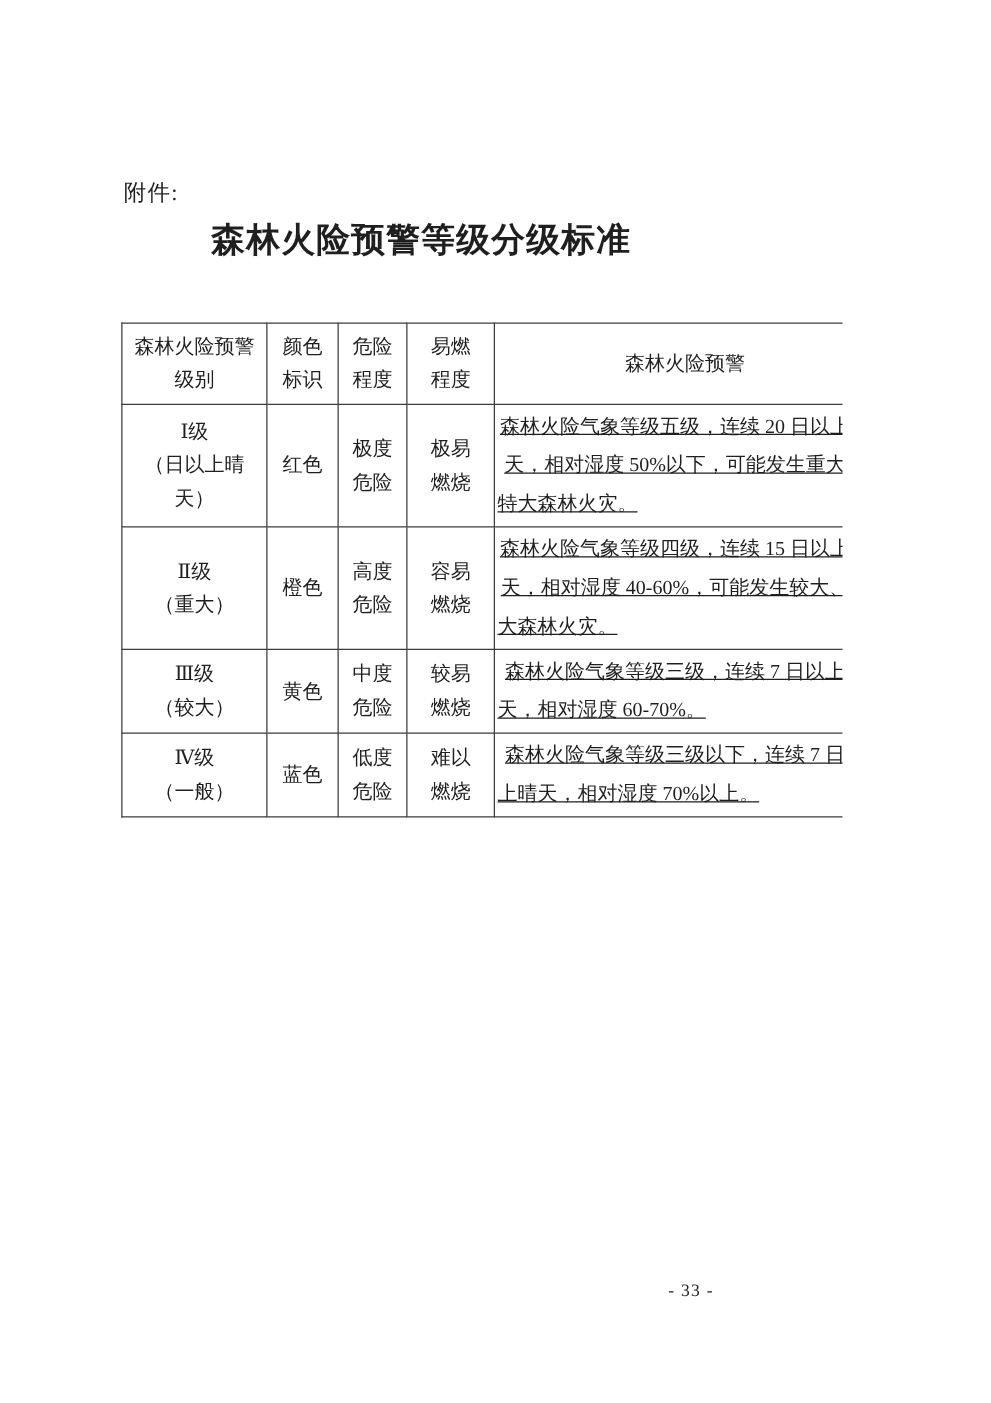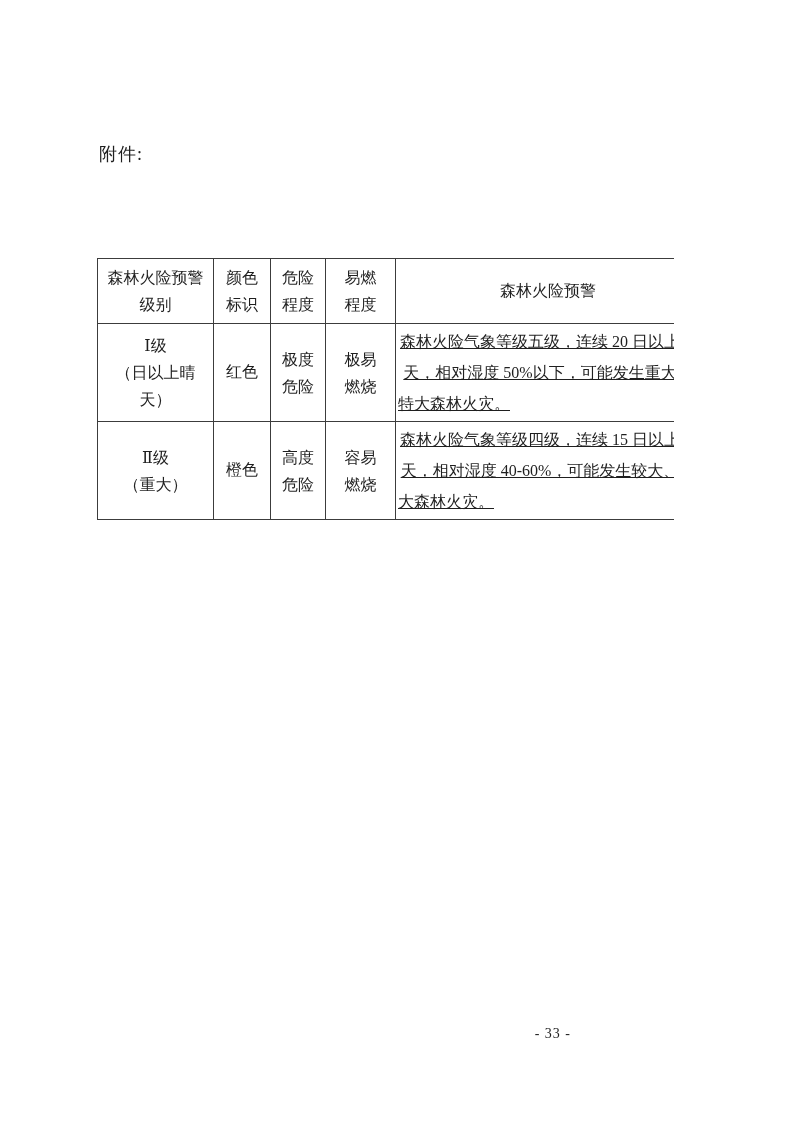--- a/index.html
+++ b/index.html
@@ -77,20 +77,21 @@
     letter-spacing: 1px;
   }
 </style>
 </head>
 <body>
 
 <div class="page">
 
   <div class="attachment">附件:</div>
 
+  <h1 class="title">森林火险预警等级分级标准</h1>
 
   <table class="doc-table">
     <colgroup>
       <col style="width:116px">
       <col style="width:57px">
       <col style="width:55px">
       <col style="width:70px">
       <col style="width:305px">
     </colgroup>
     <thead>
@@ -120,18 +121,38 @@
       <tr class="r-1">
         <td class="multiline">Ⅱ级
 （重大）</td>
         <td>橙色</td>
         <td class="multiline">高度
 危险</td>
         <td class="multiline">容易
 燃烧</td>
         <td class="criteria">森林火险气象等级四级，连续 15 日以上晴天，相对湿度 40-60%，可能发生较大、重大森林火灾。</td>
       </tr>
+      <tr class="r-2">
+        <td class="multiline">Ⅲ级
+（较大）</td>
+        <td>黄色</td>
+        <td class="multiline">中度
+危险</td>
+        <td class="multiline">较易
+燃烧</td>
+        <td class="criteria">森林火险气象等级三级，连续 7 日以上晴天，相对湿度 60-70%。</td>
+      </tr>
+      <tr class="r-3">
+        <td class="multiline">Ⅳ级
+（一般）</td>
+        <td>蓝色</td>
+        <td class="multiline">低度
+危险</td>
+        <td class="multiline">难以
+燃烧</td>
+        <td class="criteria">森林火险气象等级三级以下，连续 7 日以上晴天，相对湿度 70%以上。</td>
+      </tr>
     </tbody>
   </table>
 
   <div class="page-number">- 33 -</div>
 
 </div>
 
 </body></html>

